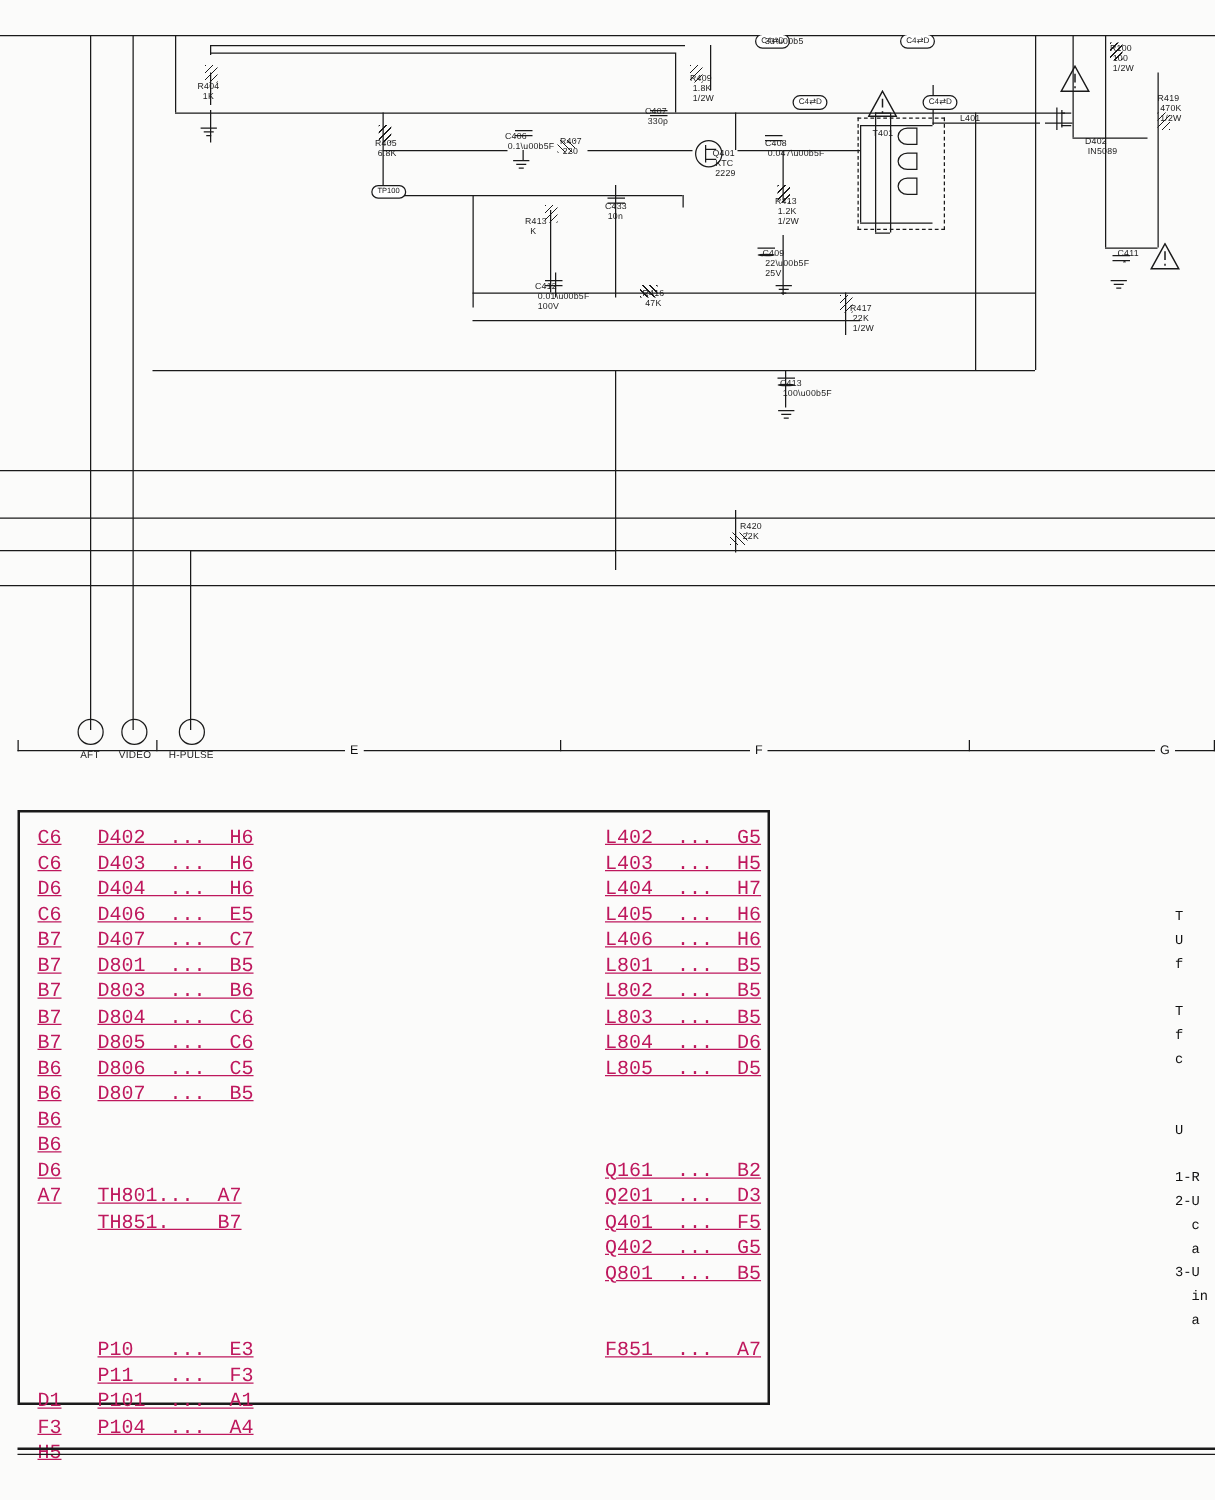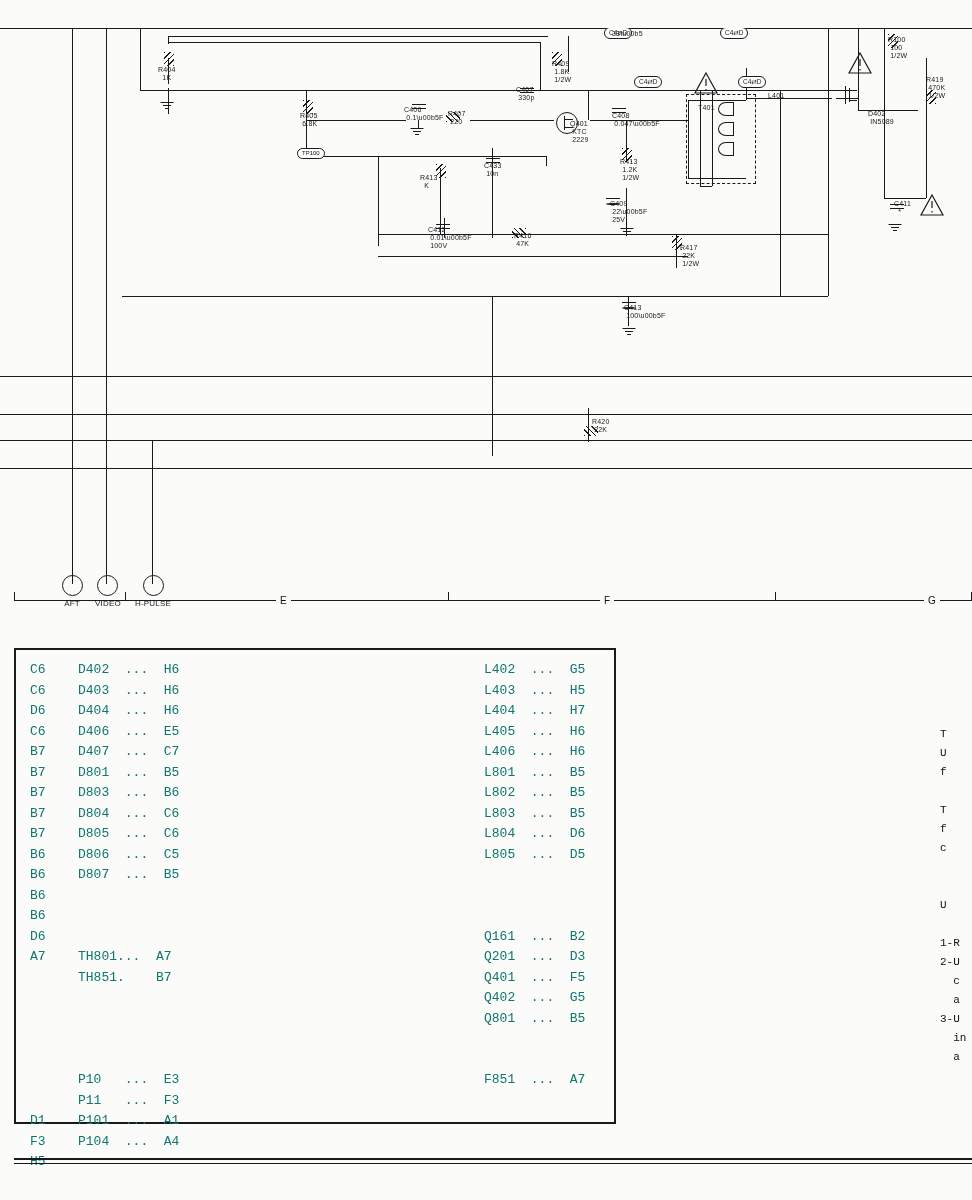--- a/index.html
+++ b/index.html
@@ -58,22 +58,22 @@
   
   .ruler{position:absolute;left:0;top:592px;width:972px;height:20px;}
   .ruler .line{position:absolute;left:14px;top:8px;width:958px;height:1px;background:#1a1a1a;}
   .ruler .tick{position:absolute;top:0px;width:1px;height:9px;background:#1a1a1a;}
   .ruler .rl{position:absolute;top:3px;font-size:10px;background:#fbfbfa;padding:0 4px;}
 
   
   .indexbox{position:absolute;left:14px;top:648px;width:598px;height:472px;
             border:2px solid #1a1a1a;background:#fbfbfa;}
   .idxgrid{position:absolute;inset:0;padding:10px 0 0 14px;}
-  .col{position:absolute;top:10px;font-size:13px;line-height:20.5px;
-       font-family:"Liberation Mono",monospace;letter-spacing:0px;white-space:pre;color:#0f766e;}
+  .col{position:absolute;top:10px;font-size:16px;line-height:20.5px;
+       font-family:"Liberation Mono",monospace;letter-spacing:0px;white-space:pre;color:#be185d;text-decoration:underline;}
 
   
   .notes{position:absolute;left:940px;top:725px;width:32px;font-size:11px;
          line-height:19px;font-family:"Liberation Mono",monospace;color:#111;
          white-space:pre;overflow:hidden;}
 
   .hr{position:absolute;left:14px;width:958px;background:#1a1a1a;}
   .hr1{top:1158px;height:2px;}
   .hr2{top:1163px;height:1px;}
 </style>

